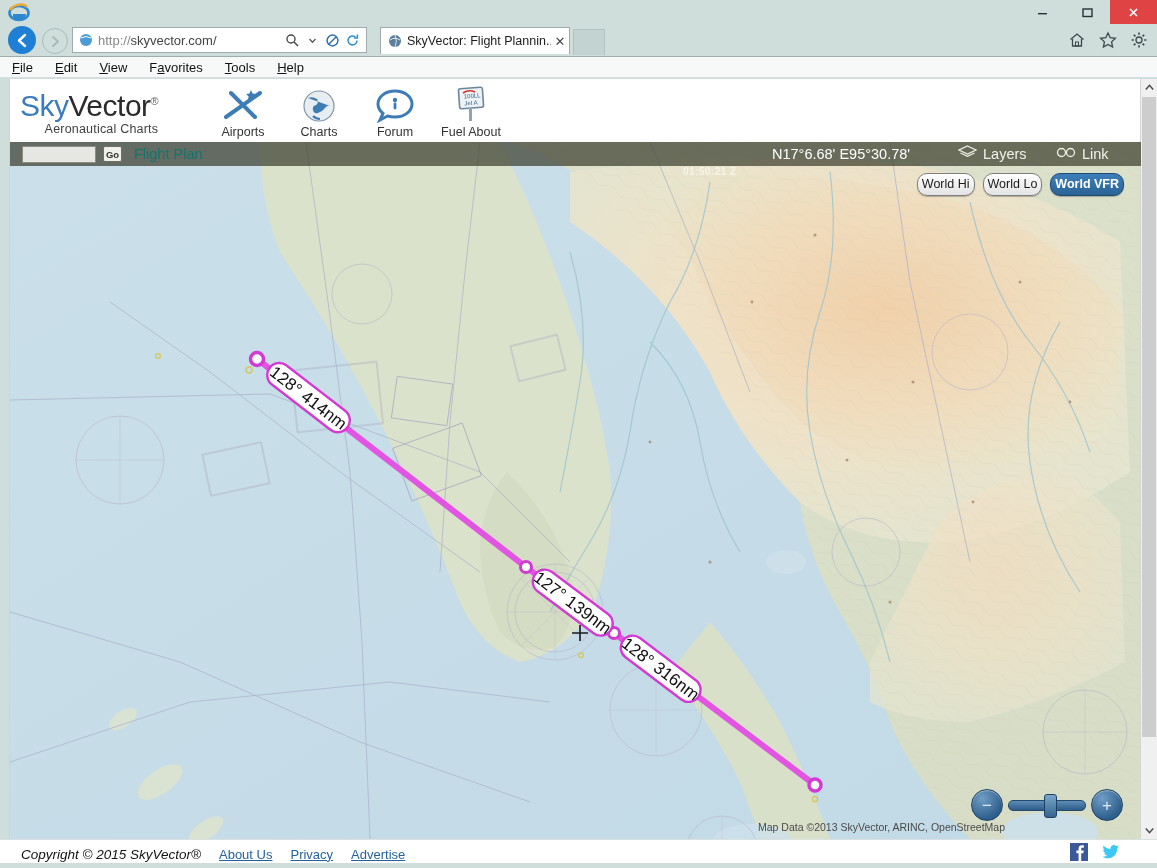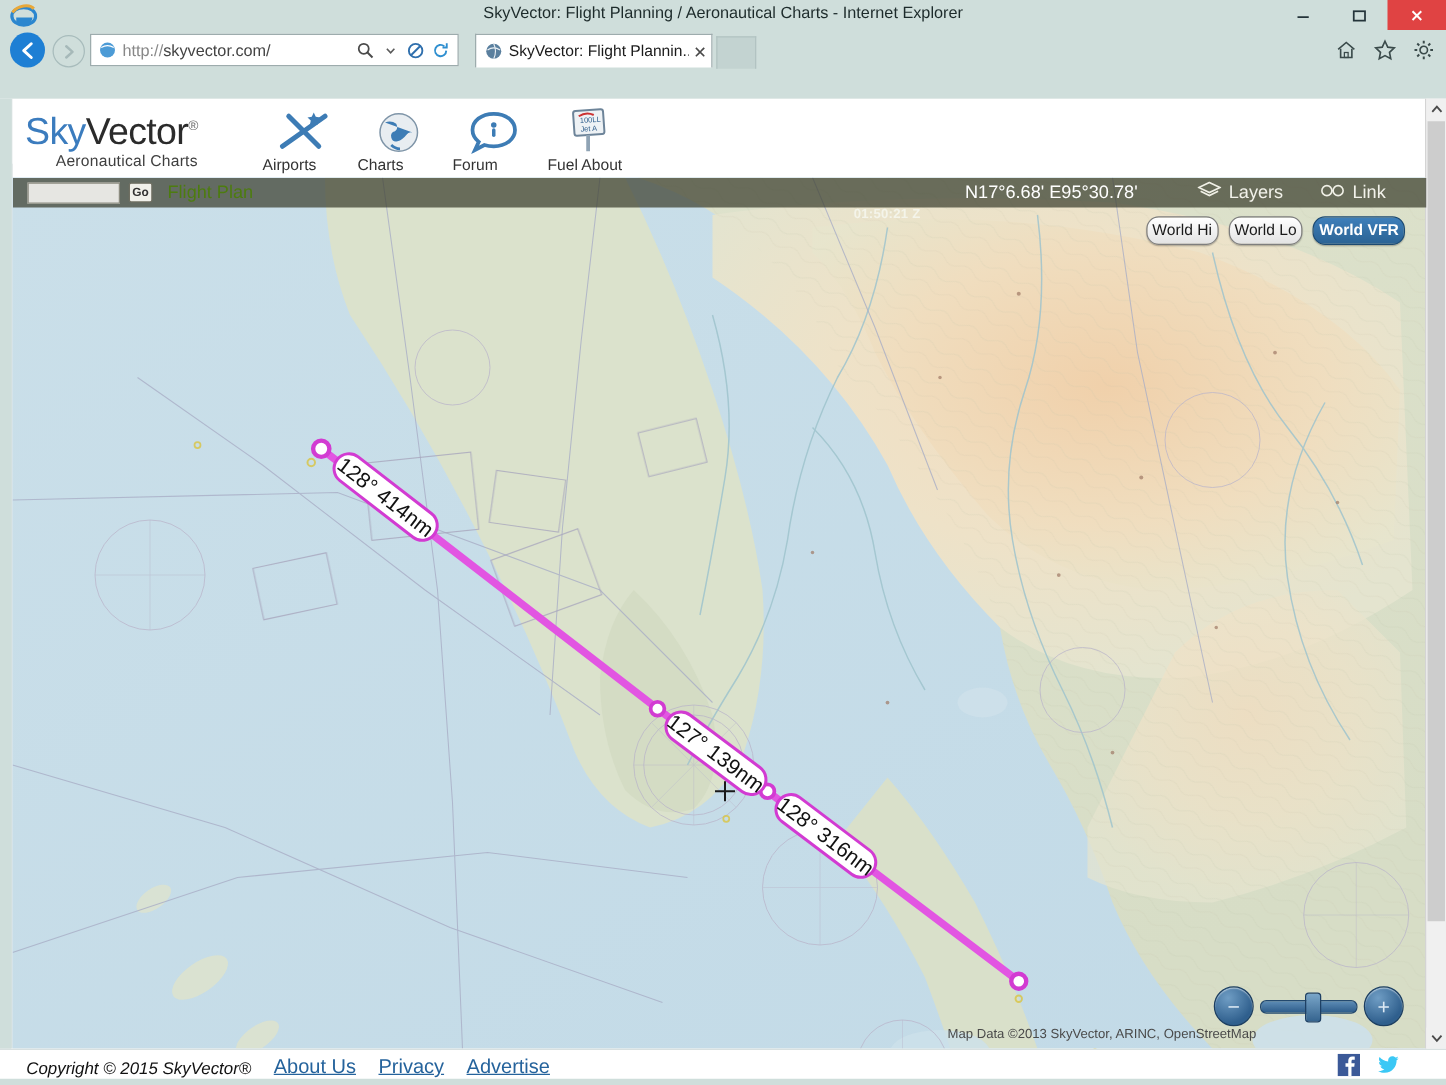--- a/index.html
+++ b/index.html
@@ -98,21 +98,21 @@
   
   .site-header {
     position: relative; height: 52px; background: #fff;
   }
   .logo { position: absolute; left: 10px; top: 12px; }
   .logo-main { font-size: 30px; color: #2b2b2b; letter-spacing: -0.5px; line-height: 1; }
   .logo-main .sky { color: #3b7cbe; }
   .logo-main .tm { font-size: 11px; vertical-align: super; color: #666; }
   .logo-sub { font-size: 12.5px; color: #3f3f3f; text-align: right; margin-top: 1px; letter-spacing: 0.2px;}
   .navicons { position: absolute; left: 200px; top: 6px; display: flex; gap: 10px; }
-  .navicon { width: 66px; }
+  .navicon { width: 66px; text-align: center; }
   .navicon .glyph { height: 38px; display: flex; align-items: flex-end; justify-content: center; }
   .navicon .lbl { font-size: 12.5px; color: #333; margin-top: 2px; }
 
   
   .map {
     position: absolute; left: 0; top: 63px; width: 1131px; height: 697px;
     overflow: hidden; background: #c8dde9;
     cursor: crosshair;
   }
   .map-canvas { position: absolute; left: 0; top: 0; width: 1131px; height: 697px; }
@@ -126,21 +126,21 @@
   }
   .fp-search {
     width: 72px; height: 15px; margin-left: 12px;
     background: #e6e6e2; border: 1px solid #8c8c80;
   }
   .go-btn {
     margin-left: 7px; width: 17px; height: 14px; background: #f0f0ea; color: #333;
     font-size: 9.5px; font-weight: bold; display: flex; align-items: center; justify-content: center;
     border: 1px solid #6f6f62; border-radius: 2px;
   }
-  .fp-label { margin-left: 12px; font-size: 14.5px; color: #4d7c0f; }
+  .fp-label { margin-left: 12px; font-size: 14.5px; color: #0f766e; }
   .tb-time { position: absolute; left: 673px; font-size: 10.5px; font-weight: bold; letter-spacing: 0.2px; color: #f4f4ea; margin-top: 33px; }
   .tb-coords { position: absolute; left: 762px; font-size: 14.5px; color: #ffffff; }
   .tb-layers { position: absolute; left: 948px; display: flex; align-items: center; gap: 6px; font-size: 14.5px; }
   .tb-link { position: absolute; left: 1046px; display: flex; align-items: center; gap: 6px; font-size: 14.5px; }
 
   
   .chart-btns {
     position: absolute; right: 17px; top: 31px; display: flex; gap: 8px; z-index: 40;
   }
   .chart-btn {
@@ -190,21 +190,21 @@
   
   .footer {
     position: absolute; left: 0; top: 839px; width: 1157px; height: 29px;
     background: #fff; border-top: 1px solid #d8e0e0;
   }
   .footer-inner {
     position: absolute; left: 9px; top: 0; width: 1133px; height: 28px; display: flex; align-items: center;
   }
   .copyright { font-size: 13.5px; color: #111; margin-left: 12px; font-style: italic; }
   .footer-links { display: flex; gap: 18px; margin-left: 18px; }
-  .footer-links a { font-size: 16px; color: #25639c; text-decoration: underline; }
+  .footer-links a { font-size: 13px; color: #25639c; text-decoration: underline; }
   .social { position: absolute; right: 22px; top: 3px; display: flex; gap: 14px; align-items: center; }
 
   
   .vscroll {
     position: absolute; right: 0; top: 79px; width: 16px; height: 760px;
     background: #f0f0f0; border-left: 1px solid #d4d4d4;
   }
   .vs-arrow {
     position: absolute; left: 0; width: 16px; height: 17px; background: #f0f0f0;
     display: flex; align-items: center; justify-content: center; color: #5e5e5e; font-size: 9px;
@@ -223,21 +223,20 @@
 <div id="app">
 
   <div class="titlebar">
     <span class="ie-logo">
       <svg width="22" height="22" viewBox="0 0 22 22">
         <ellipse cx="11" cy="12" rx="9.5" ry="7" fill="none" stroke="#2c87cf" stroke-width="2.6"></ellipse>
         <path d="M2 9 C6 3 16 2 19 6" fill="none" stroke="#e8a83a" stroke-width="2.4"></path>
         <path d="M5 13 h13 a7 7 0 0 1 -13 3 z" fill="#2c87cf"></path>
       </svg>
     </span>
-    <div class="title-text">SkyVector: Flight Planning / Aeronautical Charts - Internet Explorer</div>
     <div class="win-btns">
       <div class="win-btn">
         <svg width="13" height="13" viewBox="0 0 13 13">
             <rect x="2" y="7" width="9" height="1.4" fill="#24343a"></rect>
           </svg>
       </div>
       <div class="win-btn">
         <svg width="13" height="13" viewBox="0 0 13 13">
             <rect x="2" y="3" width="9" height="7.5" fill="none" stroke="#24343a" stroke-width="1.4"></rect>
           </svg>
@@ -327,20 +326,28 @@
         <svg width="18" height="18" viewBox="0 0 18 18">
             <circle cx="9" cy="9" r="3" fill="none" stroke="#3a4a4a" stroke-width="1.3"></circle>
             <g stroke="#3a4a4a" stroke-width="1.6">
               <path d="M9 1.6 v2.2 M9 14.2 v2.2 M1.6 9 h2.2 M14.2 9 h2.2 M3.8 3.8 l1.6 1.6 M12.6 12.6 l1.6 1.6 M14.2 3.8 l-1.6 1.6 M5.4 12.6 l-1.6 1.6"></path>
             </g>
           </svg>
       </span>
     </div>
   </div>
 
+  <div class="menubar">
+    <span class="menu-item"><u>F</u><span>ile</span></span>
+    <span class="menu-item"><u>E</u><span>dit</span></span>
+    <span class="menu-item"><u>V</u><span>iew</span></span>
+    <span class="menu-item">F<u>a</u><span>vorites</span></span>
+    <span class="menu-item"><u>T</u><span>ools</span></span>
+    <span class="menu-item"><u>H</u><span>elp</span></span>
+  </div>
 
   <div class="page">
     <div class="page-inner">
 
       <div class="site-header">
         <div class="logo">
           <div class="logo-main"><span class="sky">Sky</span><span>Vector</span><span class="tm">®</span></div>
           <div class="logo-sub">Aeronautical Charts</div>
         </div>
 

